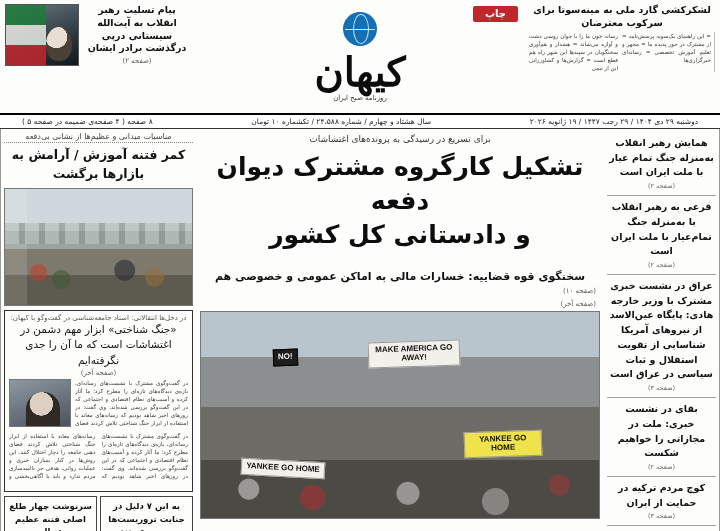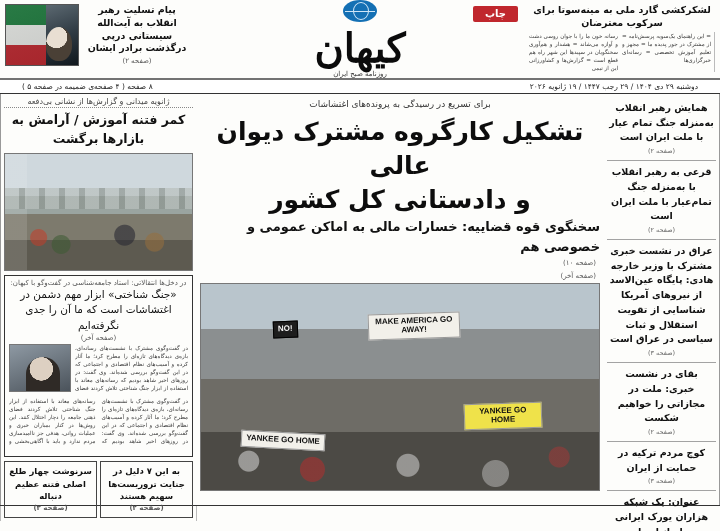--- a/index.html
+++ b/index.html
@@ -13,22 +13,22 @@
     width: 720px;
     height: 531px;
     background: #fdfdfb;
     overflow: hidden;
     color: #111;
   }
 
   
   .masthead {
     position: relative;
-    height: 80px;
-    border-bottom: 2px solid #737373;
+    height: 115px;
+    border-bottom: 2px solid #000000;
     display: flex;
     flex-direction: row-reverse;
     align-items: stretch;
   }
   .mh-left, .mh-right {
     width: 196px;
     padding: 4px 5px;
   }
   .mh-center {
     flex: 1;
@@ -206,24 +206,25 @@
   .sign.yellow { background:#efe24a; color:#111; }
 
   .clead {
     text-align: center;
     font-weight: bold;
     color: #0d0d0d;
   }
   .clead .l1 { font-size: 25px; line-height: 1.35; }
   .clead .l2 { font-size: 25px; line-height: 1.35; }
   .csub {
-    font-size: 13px;
+    text-align: center;
+    font-size: 11px;
     font-weight: bold;
     line-height: 1.55;
-    margin-top: 0;
+    margin-top: 16px;
     color: #111;
   }
   .cintro {
     font-size: 9px;
     text-align: center;
     color: #333;
     line-height: 1.6;
     margin-bottom: 4px;
   }
   .ref { font-size: 7px; color: #555; }
@@ -334,27 +335,28 @@
         <div class="fill-text tiny" style="flex:1;max-height:40px;border-right:1px solid #bbb;padding-right:3px">= این راهنمای یک‌سویه پرسش‌نامه
 = از مشترک در جور پدیده ما
 = مجهز و تعلیم آموزش تخصصی
 = رسانه‌ای خبرگزاری‌ها</div>
       </div>
     </div>
   </div>
 
   <div class="metabar">
     <span>۸ صفحه ( ۴ صفحه‌ی ضمیمه در صفحه ۵ )</span>
+    <span>سال هشتاد و چهارم / شماره ۲۴،۵۸۸ / تکشماره ۱۰ تومان</span>
     <span>دوشنبه ۲۹ دی ۱۴۰۴ / ۲۹ رجب ۱۴۴۷ / ۱۹ ژانویه ۲۰۲۶</span>
   </div>
 
   <div class="body">
 
     <div class="col-right">
-      <div class="kicker">ژانویه میدانی و گزارش‌ها از نشانی بی‌دفعه</div>
+      <div class="kicker">مناسبات میدانی و عظیم‌ها از نشانی بی‌دفعه</div>
       <div class="rhead">کمر فتنه آموزش / آرامش به بازارها برگشت</div>
       <div class="photo street" style="margin-top:4px"></div>
 
       <div class="box-outline">
         <div class="ref" style="text-align:center">در دخل‌ها انتقالاتی: استاد جامعه‌شناسی در گفت‌وگو با کیهان:</div>
         <div class="box-title">«جنگ شناختی» ابزار مهم دشمن در اغتشاشات است که ما آن را جدی نگرفته‌ایم</div>
         <div class="ref" style="text-align:center;margin-bottom:2px">(صفحه آخر)</div>
         <div style="display:flex;flex-direction:row-reverse;gap:4px">
           <div class="mini-photo" style="width:62px;flex:0 0 62px;height:48px"></div>
           <div class="fill-text tiny" style="flex:1;max-height:48px">در گفت‌وگوی مشترک با نشست‌های رسانه‌ای، بازه‌ی دیدگاه‌های تازه‌ای را مطرح کرد؛ ما آثار کرده و آسیب‌های نظام اقتصادی و اجتماعی که در این گفت‌وگو بررسی شده‌اند. وی گفت: در روزهای اخیر شاهد بودیم که رسانه‌های معاند با استفاده از ابزار جنگ شناختی تلاش کردند فضای ذهنی جامعه را دچار اختلال کنند. این روش‌ها در کنار بمباران خبری و عملیات روانی، هدفی جز ناامیدسازی مردم ندارد و باید با آگاهی‌بخشی و روشنگری خنثی شود. کارشناسان افزودند: آنچه در این میان اهمیت دارد، مصون‌سازی نسل جوان در برابر روایت‌های دروغ است و باید رسانه‌های داخلی در این زمینه فعال‌تر عمل کنند. گزارش‌ها از بازگشت آرامش به خیابان‌ها و بازارهای کشور نیز حکایت دارد و فعالان اقتصادی از بهبود وضعیت کسب‌وکارها خبر داده‌اند.</div>
@@ -370,21 +372,21 @@
         <div class="ad-box">
           <div>به این ۷ دلیل در جنایت تروریست‌ها سهیم هستند</div>
           <div class="ref">(صفحه ۲)</div>
         </div>
       </div>
     </div>
 
     <div class="col-center">
       <div class="cintro">برای تسریع در رسیدگی به پرونده‌های اغتشاشات</div>
       <div class="clead">
-        <div class="l1">تشکیل کارگروه مشترک دیوان عالی</div>
+        <div class="l1">تشکیل کارگروه مشترک دیوان دفعه</div>
         <div class="l2">و دادستانی کل کشور</div>
       </div>
       <div class="csub">
         <div>سخنگوی قوه قضاییه: خسارات مالی به اماکن عمومی و خصوصی هم</div>
       </div>
       <div class="ref" style="text-align:right;margin:2px 4px 5px 0">(صفحه ۱۰)</div>
 
       <div class="ref" style="text-align:right;margin:1px 4px 3px 0">(صفحه آخر)</div>
 
       <div class="photo protest">

